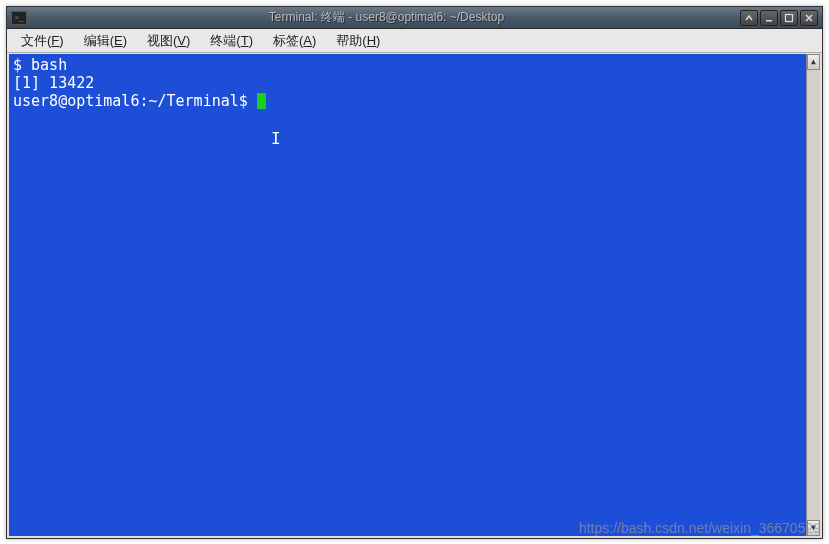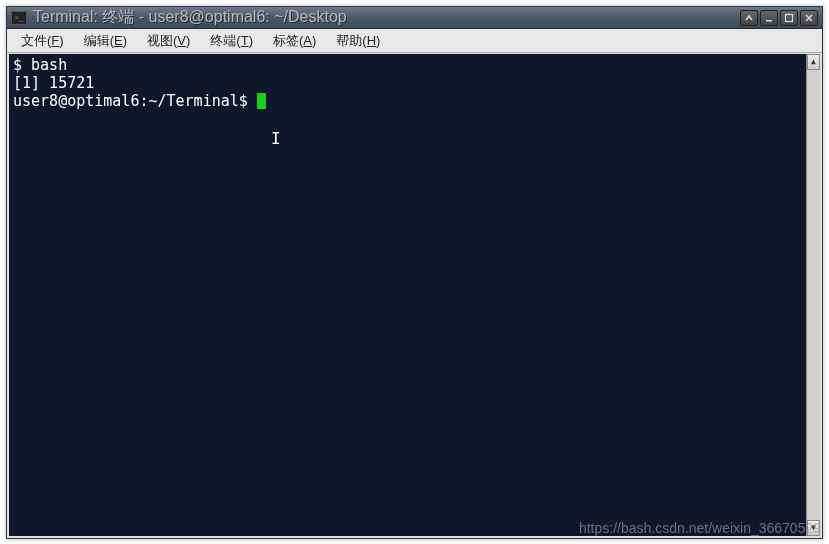--- a/index.html
+++ b/index.html
@@ -39,21 +39,22 @@
       margin-right: 6px;
       display: flex;
       align-items: center;
       justify-content: center;
       font-size: 8px;
       color: #888;
       border: 1px solid #555;
     }
     .titlebar-title {
       flex: 1;
-      font-size: 16px;
+      text-align: center;
+      font-size: 12px;
       color: #bbb;
       text-shadow: 1px 1px 0 rgba(0,0,0,0.5);
     }
     .window-controls {
       display: flex;
       gap: 2px;
     }
     .win-btn {
       width: 18px;
       height: 16px;
@@ -78,21 +79,21 @@
       font-size: 13px;
       color: #222;
     }
     .menu-item {
       padding: 10px 10px;
       cursor: pointer;
     }
     .menu-item u { text-decoration: underline; }
     .terminal-body {
       flex: 1;
-      background: #0f172a;
+      background: #1d4ed8;
       color: #fff;
       font-family: "DejaVu Sans Mono", "Courier New", monospace;
       font-size: 15px;
       line-height: 18px;
       padding: 2px 4px;
       overflow: hidden;
       position: relative;
       border: 2px solid #e0e0e0;
       border-top: 1px solid #e0e0e0;
     }
@@ -181,21 +182,21 @@
     <div class="menu-item"><span>文件(<u>F</u>)</span></div>
     <div class="menu-item"><span>编辑(<u>E</u>)</span></div>
     <div class="menu-item"><span>视图(<u>V</u>)</span></div>
     <div class="menu-item"><span>终端(<u>T</u>)</span></div>
     <div class="menu-item"><span>标签(<u>A</u>)</span></div>
     <div class="menu-item"><span>帮助(<u>H</u>)</span></div>
   </div>
 
   <div class="terminal-body">
     <div class="term-line">$ bash</div>
-    <div class="term-line">[1] 15721</div>
+    <div class="term-line">[1] 13422</div>
     <div class="term-line"><span>user8@optimal6:~/Terminal$ </span><span class="cursor"></span></div>
     <div class="text-cursor-ibeam">I</div>
     <div class="scrollbar">
       <div class="scroll-btn">▲</div>
       <div class="scroll-track"></div>
       <div class="scroll-btn">▼</div>
     </div>
   </div>
 </div>
 

